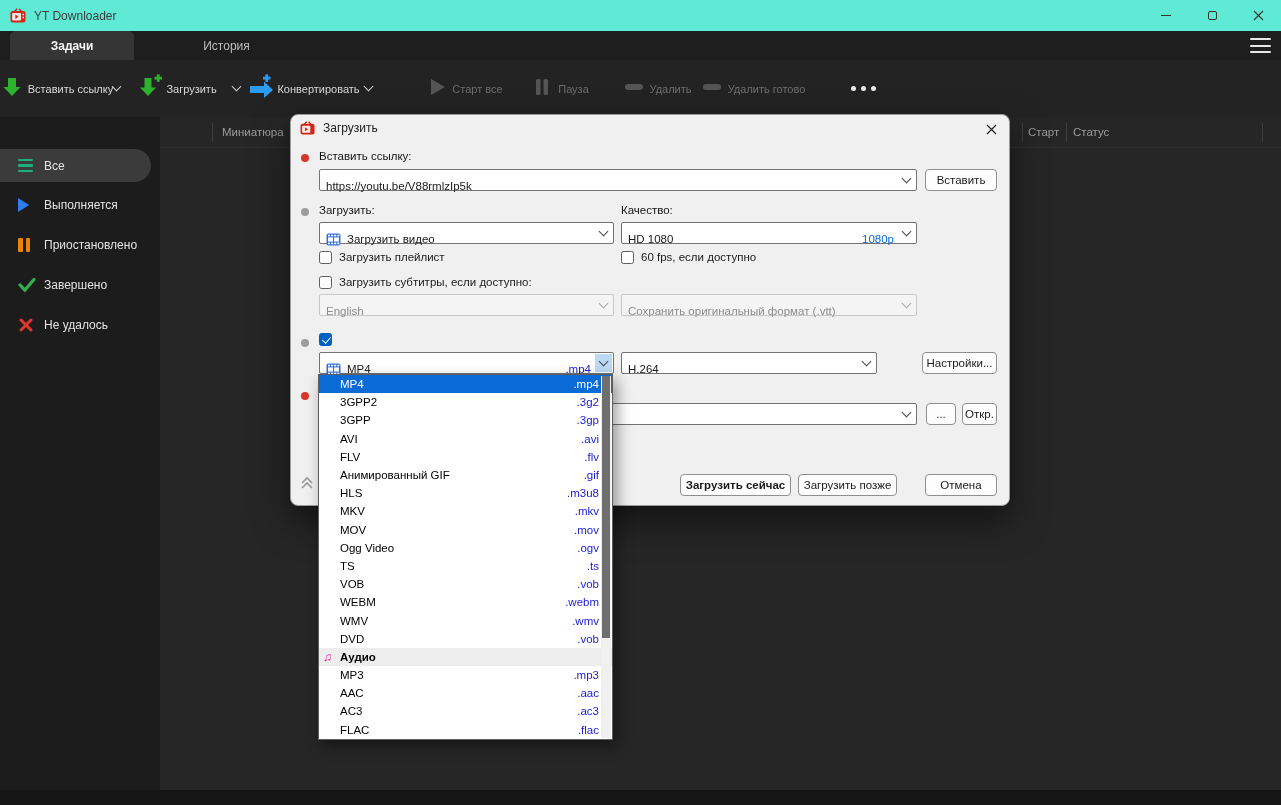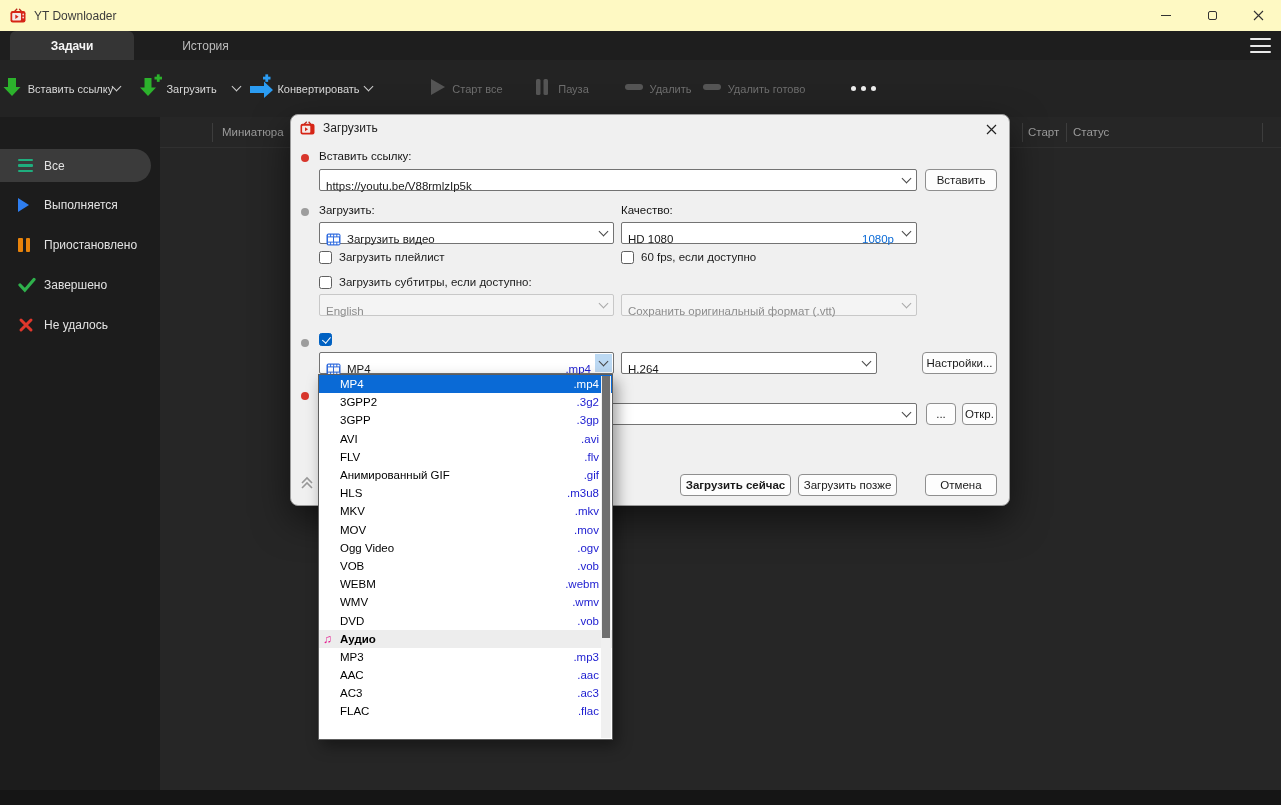--- a/index.html
+++ b/index.html
@@ -1,20 +1,20 @@
 <!DOCTYPE html>
 <html><head>
 <meta charset="utf-8">
 <style>
   * { box-sizing: border-box; margin: 0; padding: 0; }
   body { font-family: "Liberation Sans", "DejaVu Sans", sans-serif; background:#000; }
   .screen { position:relative; width:1281px; height:805px; background:#262626; overflow:hidden; }
 
   
-  .titlebar { position:absolute; top:0; left:0; right:0; height:31px; background:#fef9c3; display:flex; align-items:center; }
+  .titlebar { position:absolute; top:0; left:0; right:0; height:31px; background:#5eead4; display:flex; align-items:center; }
   .app-icon { margin-left:10px; display:flex; }
   .title-text { margin-left:8px; font-size:12px; color:#3c3c3c; }
   .win-controls { position:absolute; right:0; top:0; height:31px; display:flex; }
   .win-btn { width:46px; height:31px; display:flex; align-items:center; justify-content:center; cursor:pointer; }
   .min-glyph { width:10px; height:1px; background:#333; display:block; }
   .max-glyph { width:9px; height:9px; border:1px solid #333; border-radius:2px; display:block; }
 
   
   .tabbar { position:absolute; top:31px; left:0; right:0; height:29px; background:#1e1e1e; }
   .tab { position:absolute; top:0; height:29px; display:flex; align-items:center; justify-content:center; font-size:12px; color:#bdbdbd; cursor:pointer; }
@@ -122,21 +122,21 @@
       <div class="win-btn">
         <svg width="11" height="11" viewBox="0 0 11 11">
             <path d="M1 1 L10 10 M10 1 L1 10" stroke="#333" stroke-width="1.1"></path>
           </svg>
       </div>
     </div>
   </div>
 
   <div class="tabbar">
     <div class="tab active" style="left:10px; width:124px;">Задачи</div>
-    <div class="tab" style="left:126px; width:126px;padding-left:33px;">История</div>
+    <div class="tab" style="left:147px; width:126px;padding-left:33px;">История</div>
     <div class="menu-btn">
         <i></i>
         <i></i>
         <i></i>
       </div>
   </div>
 
   <div class="toolbar">
     <div class="tb-group" style="left:6px; width:100px;">
       <span>
@@ -452,20 +452,25 @@
           <span class="dd-name">MOV</span>
           <span class="dd-ext">.mov</span>
         </div>
         <div class="dd-item">
           <span class="dd-icon"></span>
           <span class="dd-name">Ogg Video</span>
           <span class="dd-ext">.ogv</span>
         </div>
         <div class="dd-item">
           <span class="dd-icon"></span>
+          <span class="dd-name">TS</span>
+          <span class="dd-ext">.ts</span>
+        </div>
+        <div class="dd-item">
+          <span class="dd-icon"></span>
           <span class="dd-name">VOB</span>
           <span class="dd-ext">.vob</span>
         </div>
         <div class="dd-item">
           <span class="dd-icon"></span>
           <span class="dd-name">WEBM</span>
           <span class="dd-ext">.webm</span>
         </div>
         <div class="dd-item">
           <span class="dd-icon"></span>

